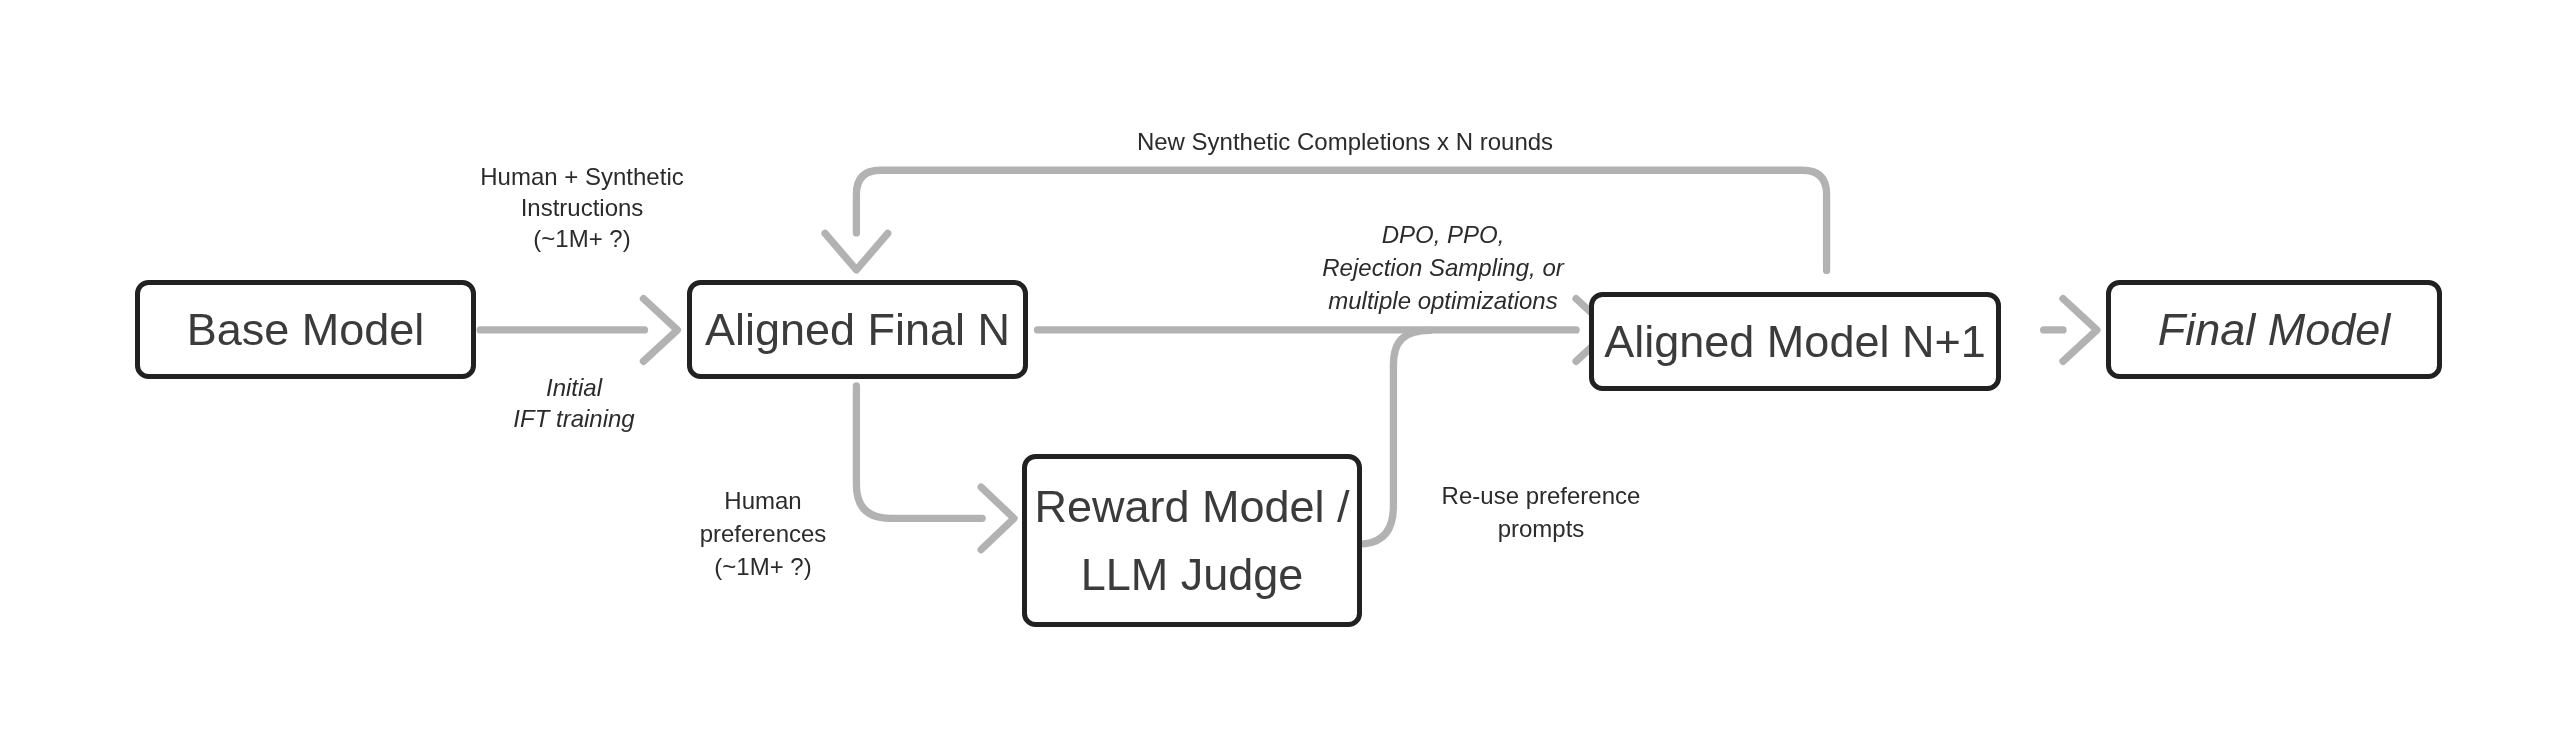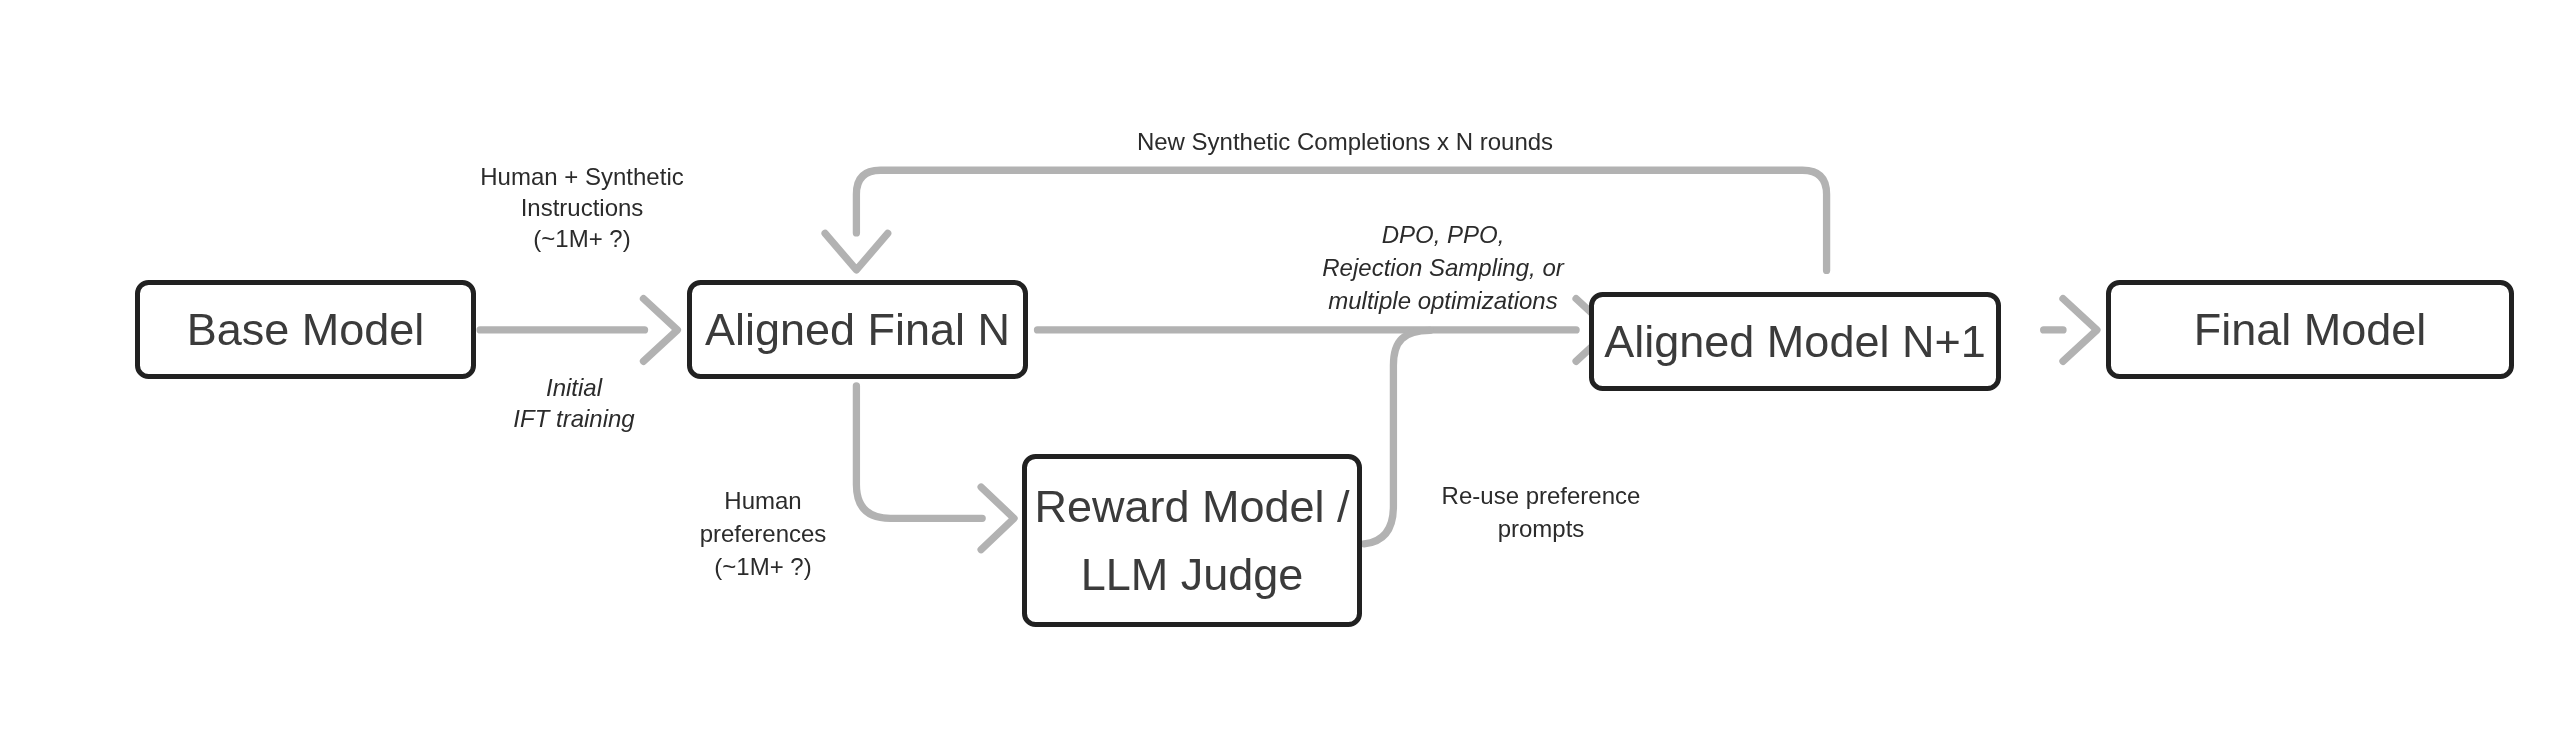--- a/index.html
+++ b/index.html
@@ -82,21 +82,21 @@
   </div>
 
   <div class="box" style="left:687px;top:280px;width:341px;height:99px;">
     <span>Aligned Final N</span>
   </div>
 
   <div class="box" style="left:1589px;top:280px;width:412px;height:99px;margin-top:12px;">
     <span>Aligned Model N+1</span>
   </div>
 
-  <div class="box" style="left:2106px;top:280px;width:408px;height:99px;">
+  <div class="box" style="left:2106px;top:280px;width:336px;height:99px;font-style:italic;">
     <span>Final Model</span>
   </div>
 
   <div class="box" style="left:1022px;top:442px;width:340px;height:173px;margin-top:12px;">
     <span>Reward Model /<br>LLM Judge</span>
   </div>
 
   <div class="note" style="left:582px;top:161px;">Human + Synthetic<br>Instructions<br>(~1M+ ?)</div>
 
   <div class="note italic" style="left:574px;top:372px;font-style:italic;">Initial<br>IFT training</div>

